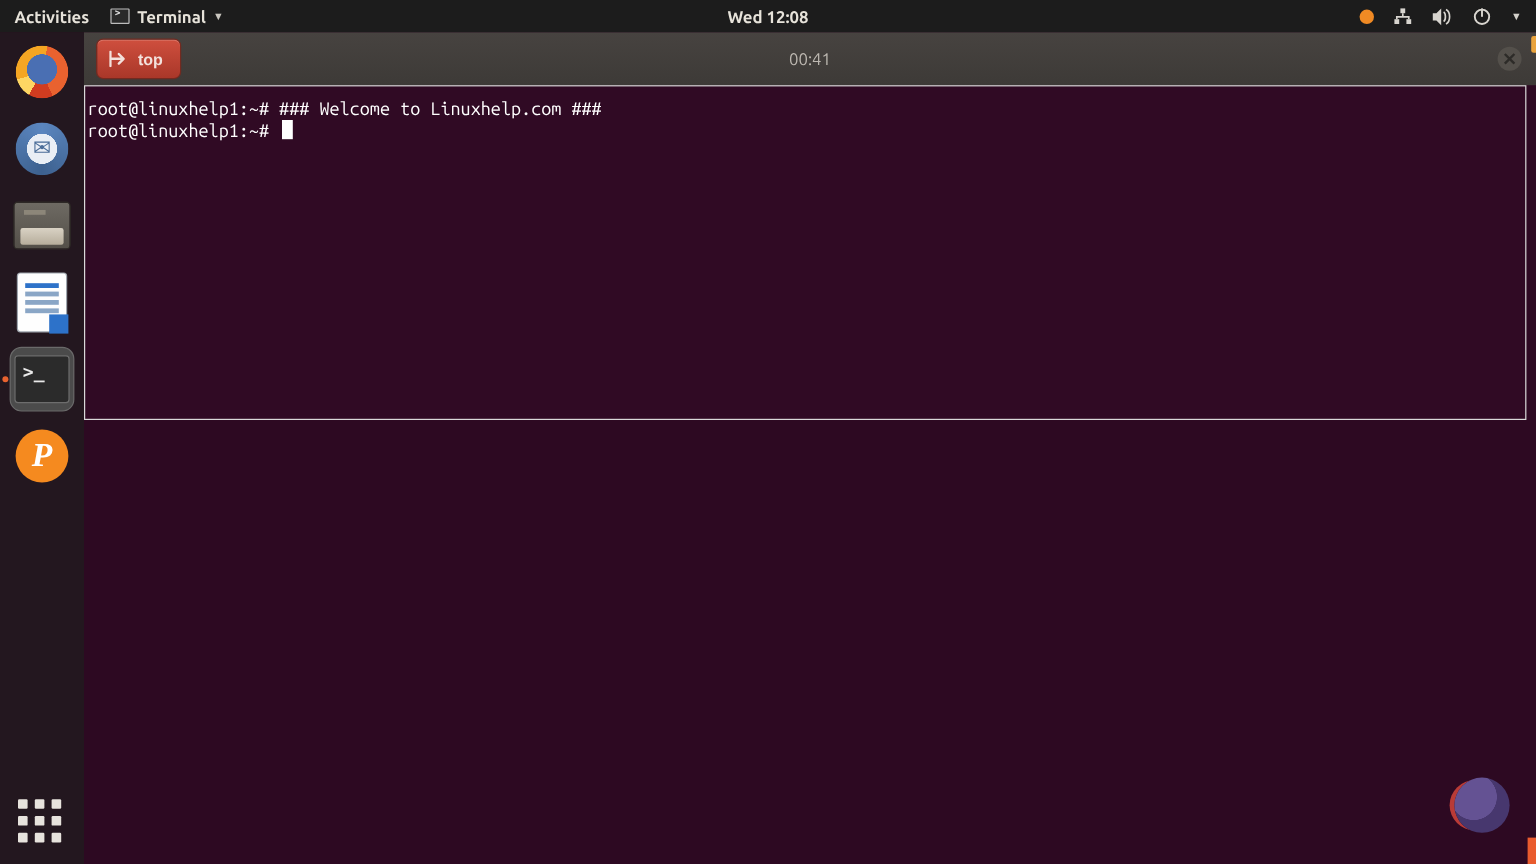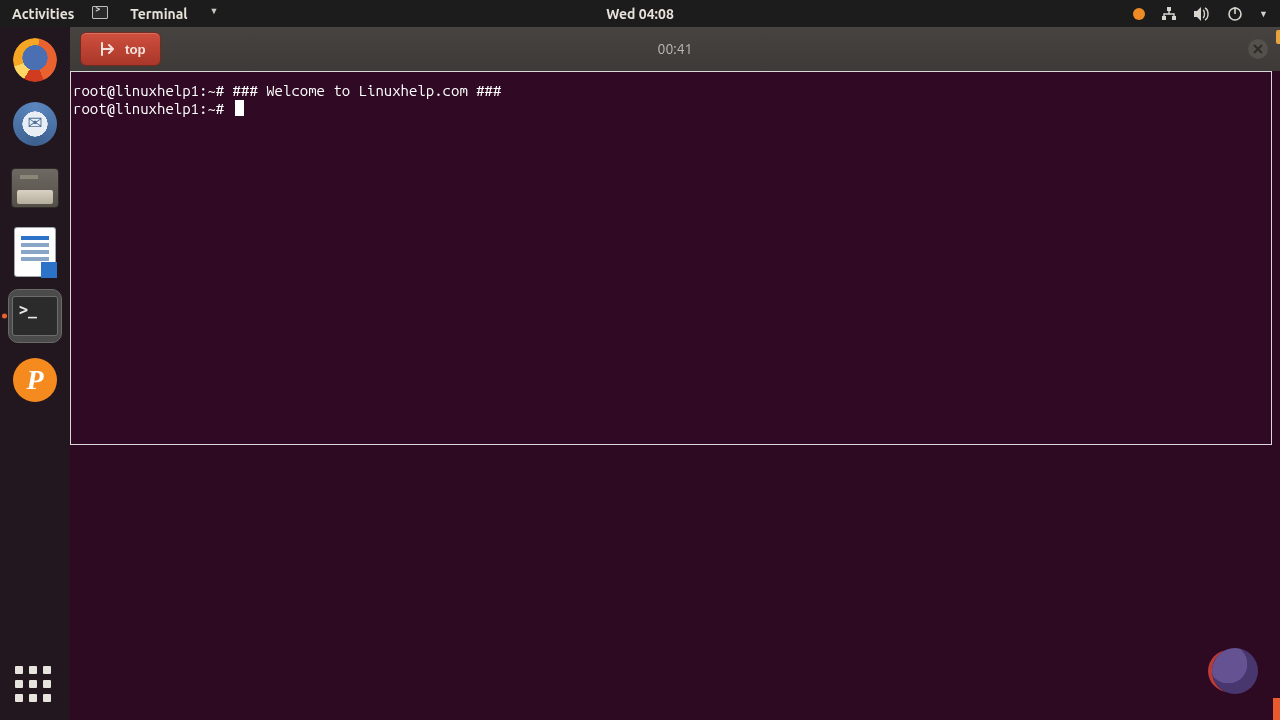--- a/index.html
+++ b/index.html
@@ -6,21 +6,21 @@
   html, body { width: 1280px; height: 720px; overflow: hidden; font-family: Ubuntu, "Segoe UI", sans-serif; }
   body { background: #2d0922; }
 
   
   .top-panel {
     position: absolute; left: 0; top: 0; right: 0; height: 27px;
     background: #1c1c1c; color: #e7e3da; display: flex; align-items: center;
     font-size: 14px; font-weight: 600;
   }
   .top-panel .activities { padding: 0 12px; height: 100%; display: flex; align-items: center; }
-  .top-panel .app-menu { display: flex; gap: 22px; padding: 0 6px; }
+  .top-panel .app-menu { display: flex; align-items: center; gap: 6px; padding: 0 6px; }
   .top-panel .app-menu .term-icon {
     width: 16px; height: 13px; background: #2a2a2a; border: 1px solid #bdbdbd;
     position: relative; border-radius: 1px;
   }
   .top-panel .app-menu .term-icon::after {
     content: ">"; position: absolute; left: 2px; top: -3px; font-size: 9px; color: #d9d9d9;
   }
   .top-panel .app-menu .tri { font-size: 9px; color: #c9c6bf; }
   .top-panel .center { position: absolute; left: 50%; transform: translateX(-50%); }
   .top-panel .right { margin-left: auto; display: flex; align-items: center; gap: 16px; padding-right: 12px; }
@@ -57,36 +57,36 @@
   .apps-btn { position:absolute; bottom:14px; left:50%; transform:translateX(-50%); width:40px; height:40px; display:grid; grid-template-columns:repeat(3,8px); grid-template-rows:repeat(3,8px); gap:6px; }
   .apps-btn span { background:#e7e3dd; border-radius:1px; }
 
   
   .rec-bar {
     position:absolute; left:70px; right:0; top:27px; height:44px;
     background: linear-gradient(#474340,#3d3a37); display:flex; align-items:center;
     color:#cfcac3; font-size:14px;
   }
   .rec-bar .stop-btn{
-    margin-left:10px; height:34px; padding:0 14px 0 20px; border-radius:6px;
+    margin-left:10px; height:34px; padding:0 14px 0 10px; border-radius:6px;
     background:linear-gradient(#cf4f3e,#a93729); border:1px solid #732a20;
     color:#f3e1dc; display:flex; align-items:center; gap:6px; font-weight:600;
     box-shadow:inset 0 1px 0 rgba(255,255,255,.2);
   }
   .rec-bar .stop-btn svg{display:block;}
   .rec-bar .timer{ position:absolute; left:50%; transform:translateX(-50%); color:#bdb8b1;}
   .rec-bar .close-dot{
     margin-left:auto; margin-right:12px; width:20px; height:20px; border-radius:50%;
     background:#54504b; color:#2d2b28; display:flex; align-items:center; justify-content:center;
   }
   .rec-bar .close-dot svg{display:block;}
 
   
   .terminal-window{
-    position:absolute; left:70px; top:71px; width:1202px; height:374px;
+    position:absolute; left:70px; top:71px; width:1202px; height:279px;
     background:#300a24; border:1px solid #d9d9d9;
   }
   .terminal-menu-cut{
     height:8px; color:#bcb8b1; font-size:13px; overflow:hidden; white-space:pre;
     padding-left:2px;
   }
   .terminal-body{
     padding:2px 2px; color:#ffffff; font:15px/18px "Ubuntu Mono","DejaVu Sans Mono",monospace;
     white-space:pre;
   }
@@ -113,21 +113,21 @@
 <div class="top-panel">
   <div class="activities">
     <span>Activities</span>
   </div>
   <div class="app-menu">
     <span class="term-icon"></span>
     <span>Terminal</span>
     <span class="tri">▼</span>
   </div>
   <div class="center">
-    <span>Wed 04:08</span>
+    <span>Wed 12:08</span>
   </div>
   <div class="right">
     <span class="dot-orange"></span>
     <span class="sys-icon">
       <svg width="16" height="16" viewBox="0 0 16 16">
           <g fill="#d8d5cf">
             <rect x="6" y="1" width="4" height="4"></rect>
             <rect x="1" y="10" width="4" height="4"></rect>
             <rect x="11" y="10" width="4" height="4"></rect>
             <path d="M8 5v3M3 10V8h10v2" stroke="#d8d5cf" stroke-width="1.4" fill="none"></path>

